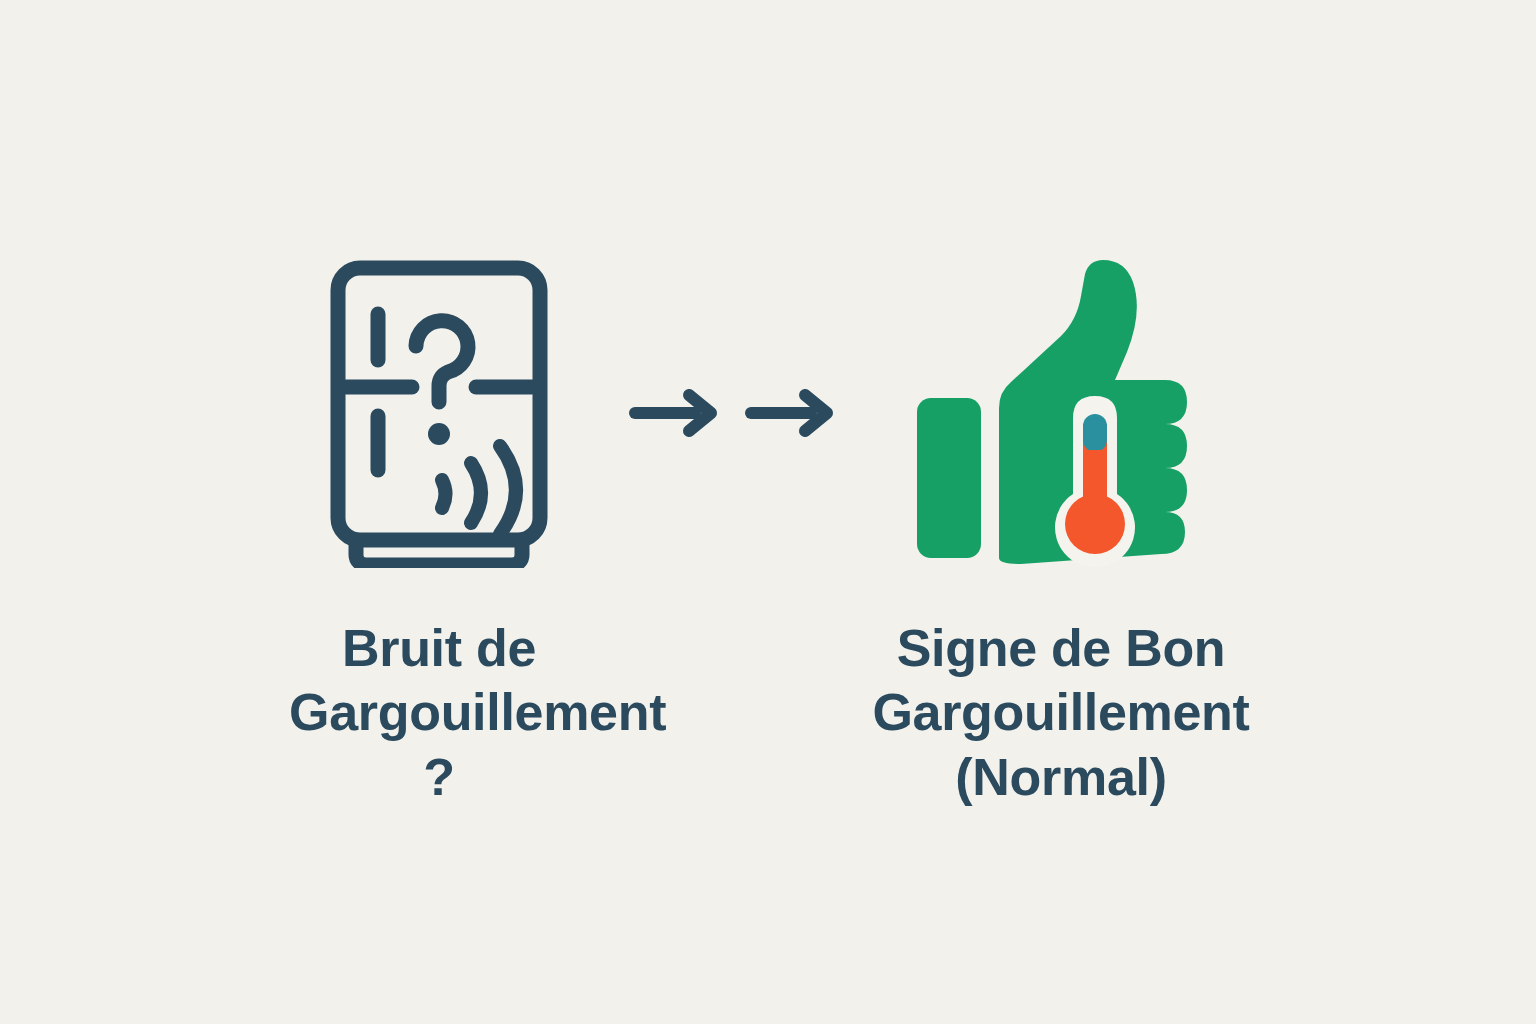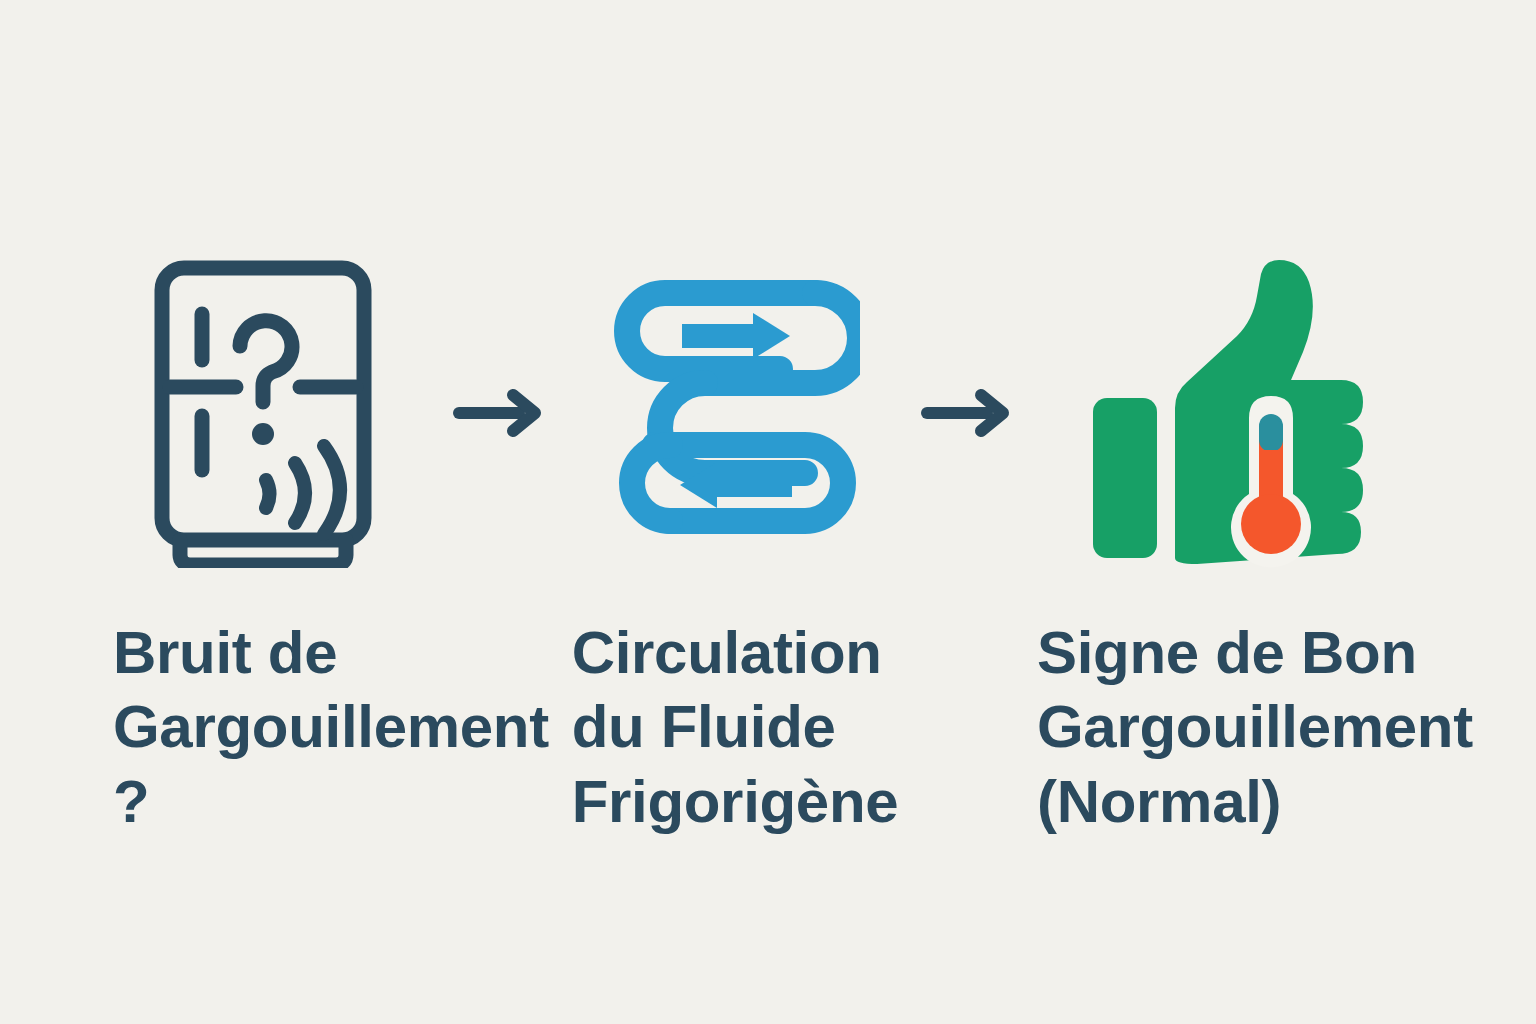--- a/index.html
+++ b/index.html
@@ -46,24 +46,24 @@
     height: 330px;
     width: 330px;
     margin-top: 248px;
     display: flex;
     align-items: center;
     justify-content: center;
   }
 
   .step-label {
     margin-top: 38px;
-    text-align: left;
+    text-align: center;
     color: #2b4a5e;
     font-weight: bold;
-    font-size: 60px;
+    font-size: 52px;
     line-height: 1.24;
     letter-spacing: -0.3px;
     max-width: 345px;
   }
 
   .step-label.narrow {
     max-width: 300px;
   }
 
   .step-label.wide {
@@ -130,42 +130,20 @@
 
     <div class="connector">
       <div class="connector-inner">
         <svg width="100" height="56" viewBox="0 0 100 56" aria-hidden="true">
           <line x1="8" y1="28" x2="68" y2="28" stroke="#2b4a5e" stroke-width="12" stroke-linecap="round"></line>
           <polyline points="62,10 84,28 62,46" fill="none" stroke="#2b4a5e" stroke-width="12" stroke-linecap="round" stroke-linejoin="round"></polyline>
         </svg>
       </div>
     </div>
 
-    <div class="step step-2">
-      <div class="step-icon">
-        <svg width="250" height="280" viewBox="0 0 250 280" aria-hidden="true">
-
-          <path d="M205 20 L55 20 a38 38 0 0 0 0 76 L170 96" fill="none" stroke="#2b9bd0" stroke-width="26" stroke-linecap="round" stroke-linejoin="round"></path>
-          <path d="M205 20 a45 45 0 0 1 0 90 L95 110" fill="none" stroke="#2b9bd0" stroke-width="26" stroke-linecap="round" stroke-linejoin="round"></path>
-
-          <line x1="72" y1="63" x2="150" y2="63" stroke="#2b9bd0" stroke-width="24" stroke-linecap="butt"></line>
-          <polygon points="143,40 180,63 143,86" fill="#2b9bd0"></polygon>
-
-          <path d="M95 110 a45 45 0 0 0 0 90 L195 200" fill="none" stroke="#2b9bd0" stroke-width="26" stroke-linecap="round" stroke-linejoin="round"></path>
-          <path d="M45 172 L195 172 a38 38 0 0 1 0 76 L60 248" fill="none" stroke="#2b9bd0" stroke-width="26" stroke-linecap="round" stroke-linejoin="round"></path>
-          <path d="M60 248 a38 38 0 0 1 0 -76" fill="none" stroke="#2b9bd0" stroke-width="26" stroke-linecap="round" stroke-linejoin="round"></path>
-
-          <line x1="100" y1="212" x2="182" y2="212" stroke="#2b9bd0" stroke-width="24" stroke-linecap="butt"></line>
-          <polygon points="107,189 70,212 107,235" fill="#2b9bd0"></polygon>
-        </svg>
-      </div>
-      <div class="step-label" style="white-space: pre-line;">Circulation
-du Fluide
-Frigorigène</div>
-    </div>
 
     <div class="connector">
       <div class="connector-inner">
         <svg width="100" height="56" viewBox="0 0 100 56" aria-hidden="true">
           <line x1="8" y1="28" x2="68" y2="28" stroke="#2b4a5e" stroke-width="12" stroke-linecap="round"></line>
           <polyline points="62,10 84,28 62,46" fill="none" stroke="#2b4a5e" stroke-width="12" stroke-linecap="round" stroke-linejoin="round"></polyline>
         </svg>
       </div>
     </div>
 

